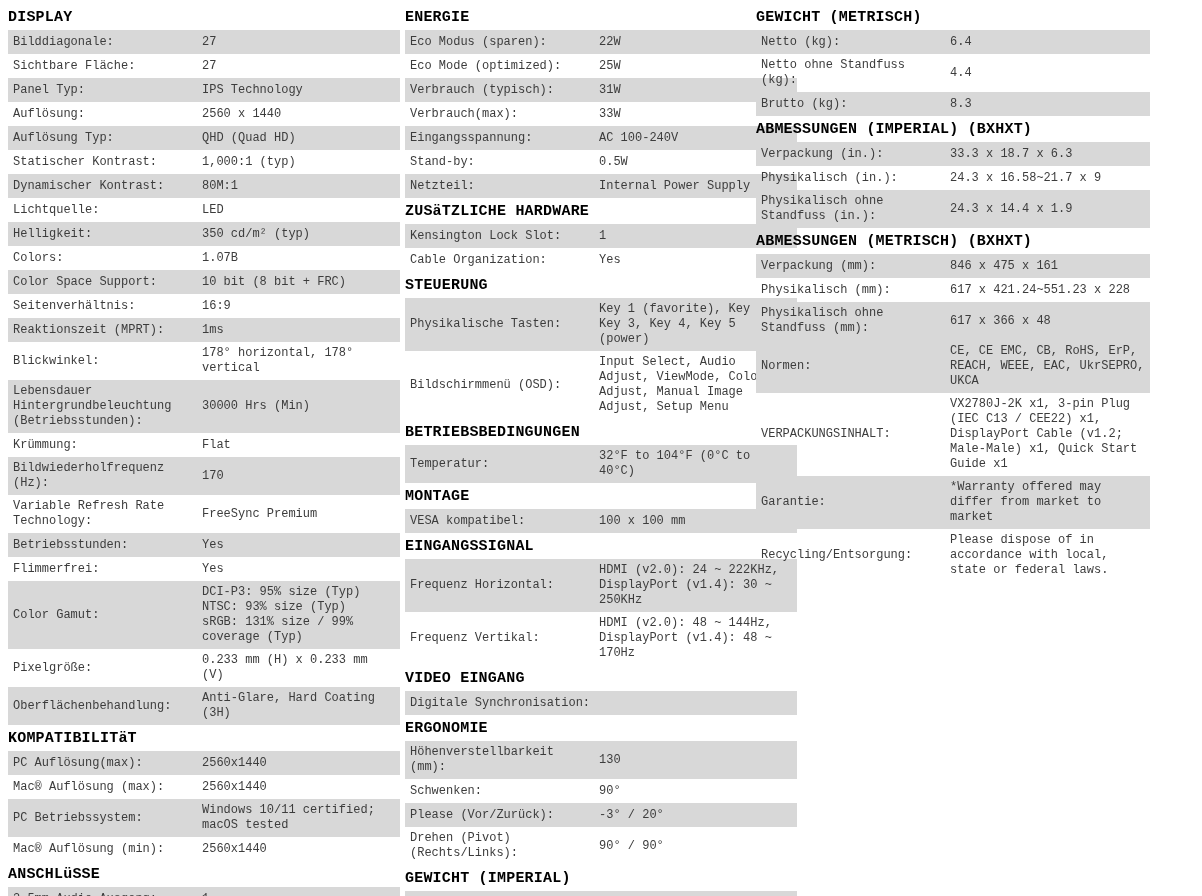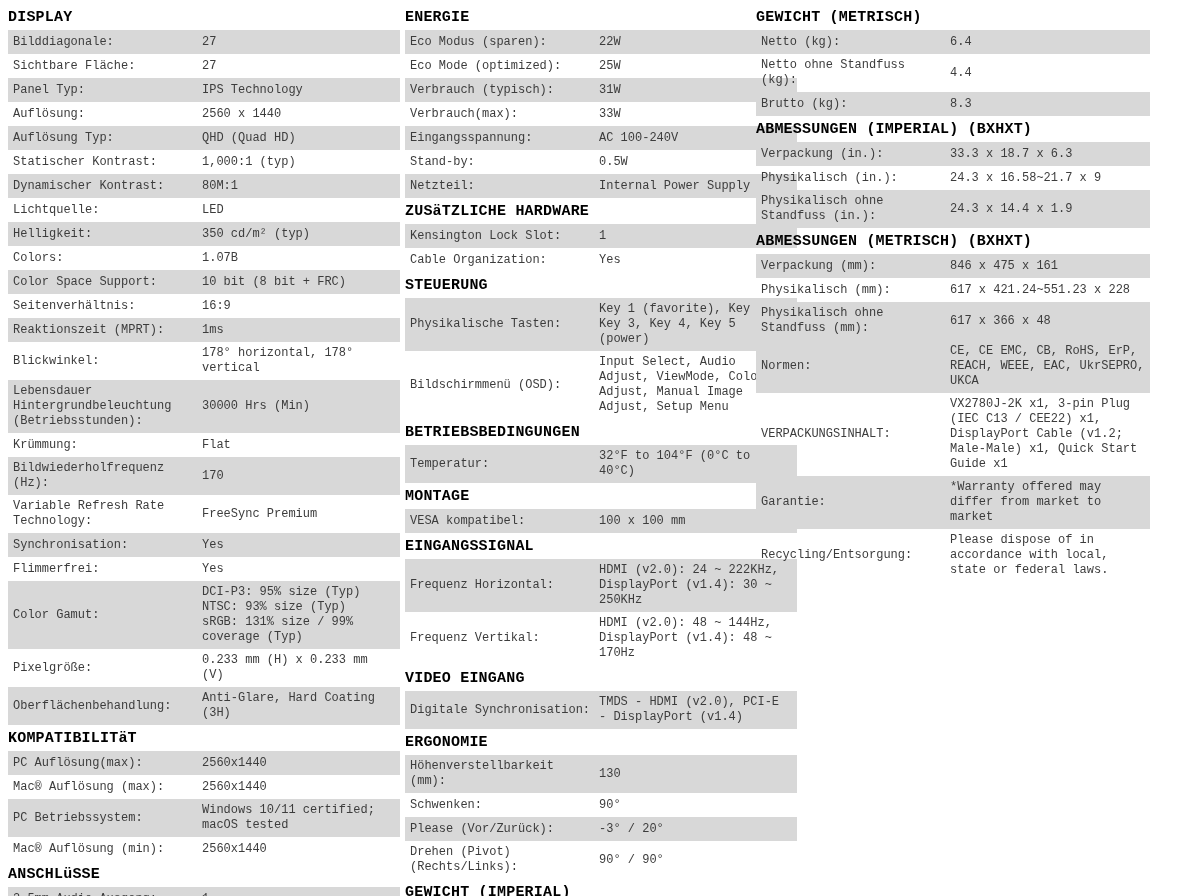--- a/index.html
+++ b/index.html
@@ -99,21 +99,21 @@
         </div>
         <div class="row">
           <div class="label">Bildwiederholfrequenz (Hz):</div>
           <div class="value">170</div>
         </div>
         <div class="row">
           <div class="label">Variable Refresh Rate Technology:</div>
           <div class="value">FreeSync Premium</div>
         </div>
         <div class="row">
-          <div class="label">Synchronisation:</div>
+          <div class="label">Betriebsstunden:</div>
           <div class="value">Yes</div>
         </div>
         <div class="row">
           <div class="label">Flimmerfrei:</div>
           <div class="value">Yes</div>
         </div>
         <div class="row">
           <div class="label">Color Gamut:</div>
           <div class="value">DCI-P3: 95% size (Typ)
 NTSC: 93% size (Typ)
@@ -235,21 +235,20 @@
         </div>
         <div class="row">
           <div class="label">Frequenz Vertikal:</div>
           <div class="value">HDMI (v2.0): 48 ~ 144Hz, DisplayPort (v1.4): 48 ~ 170Hz</div>
         </div>
       </div>
       <div class="section-header">VIDEO EINGANG</div>
       <div class="rows">
         <div class="row">
           <div class="label">Digitale Synchronisation:</div>
-          <div class="value">TMDS - HDMI (v2.0), PCI-E - DisplayPort (v1.4)</div>
         </div>
       </div>
       <div class="section-header">ERGONOMIE</div>
       <div class="rows">
         <div class="row">
           <div class="label">Höhenverstellbarkeit (mm):</div>
           <div class="value">130</div>
         </div>
         <div class="row">
           <div class="label">Schwenken:</div>

